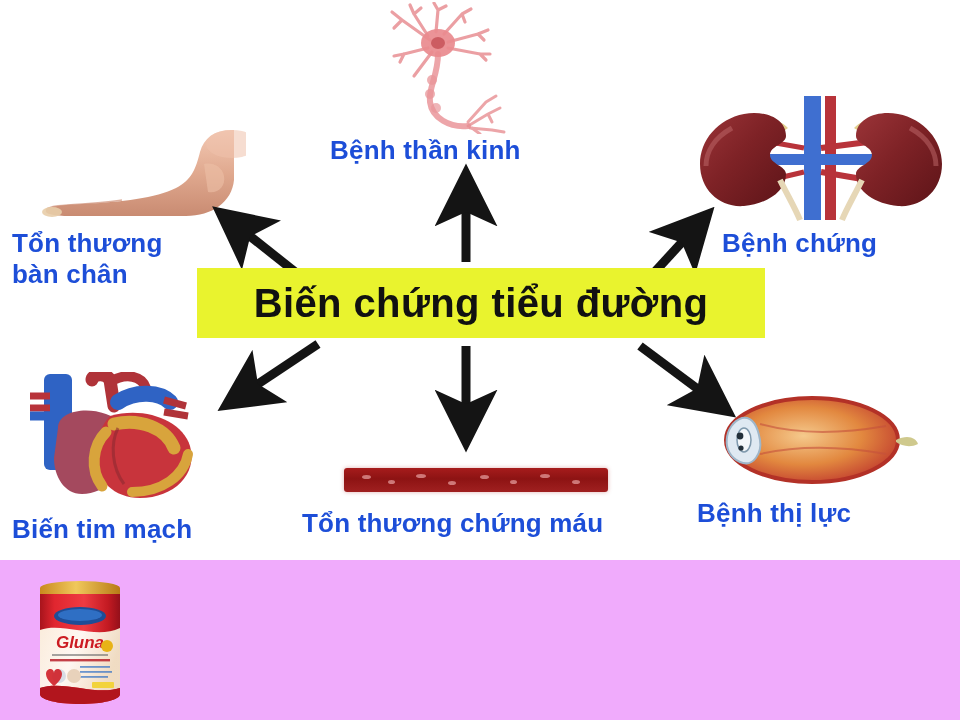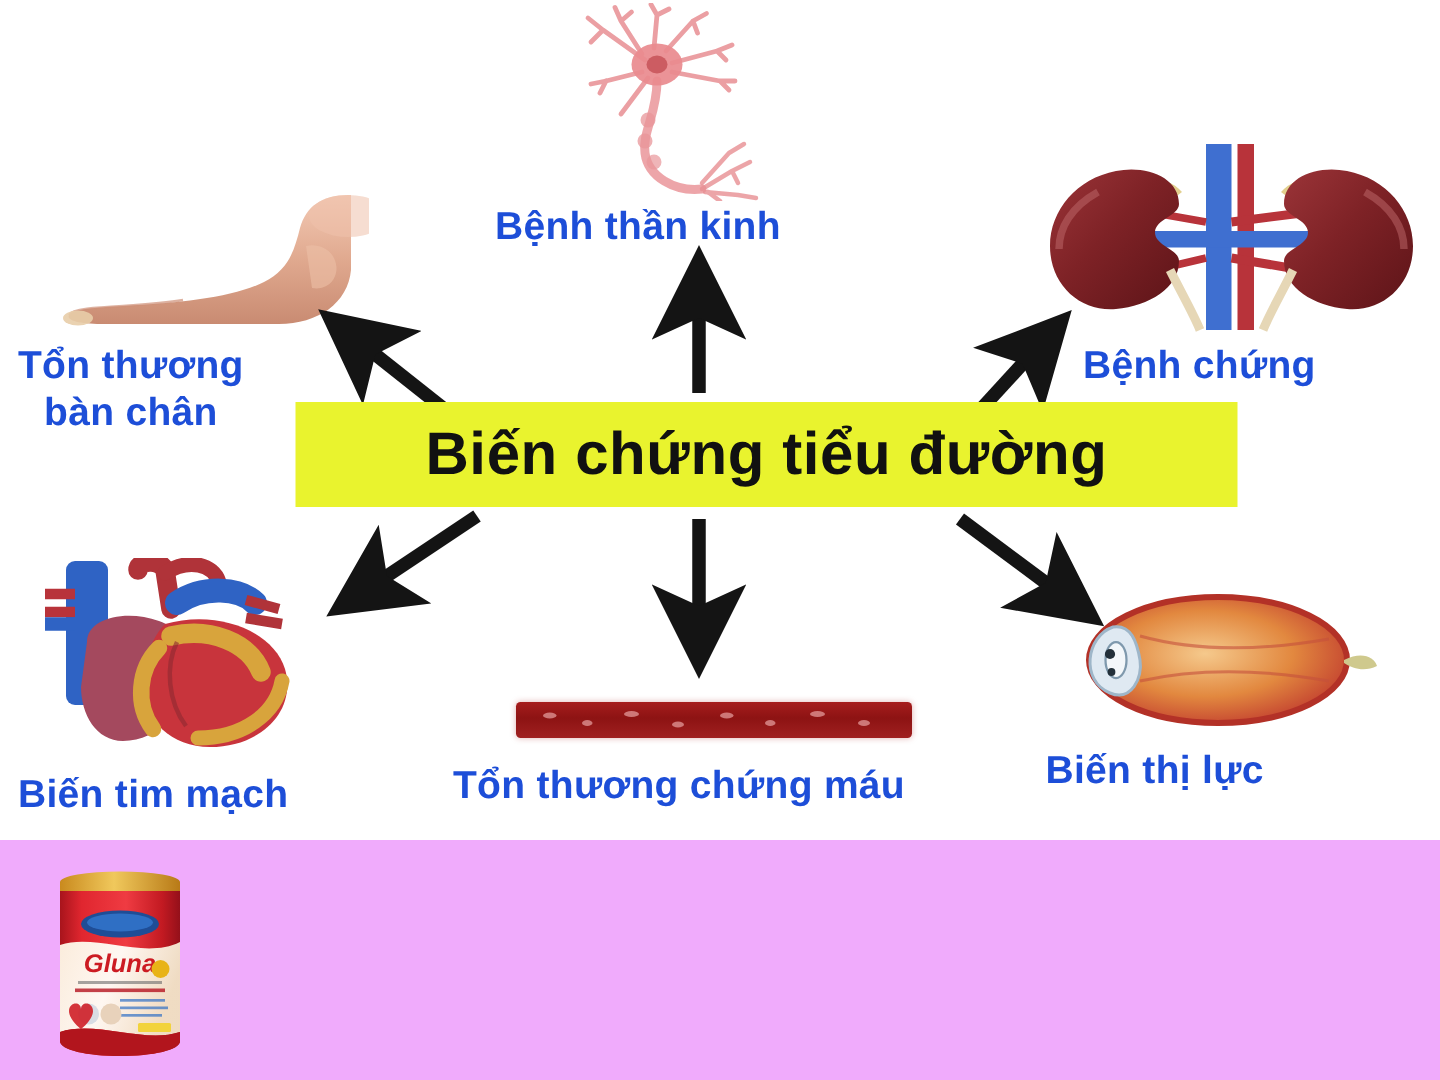--- a/index.html
+++ b/index.html
@@ -22,32 +22,32 @@
   .label {
     position: absolute;
     font-family: "Liberation Sans", sans-serif;
     font-weight: bold;
     color: #1d4ed8;
     letter-spacing: 0.2px;
     line-height: 1.18;
     white-space: pre-line;
   }
   #label-nerve      { left: 330px; top: 135px; font-size: 26px; }
-  #label-foot       { left: 12px;  top: 228px; font-size: 26px; text-align: center; }
+  #label-foot       { left: 12px;  top: 228px; font-size: 26px; }
   #label-kidney     { left: 722px; top: 228px; font-size: 26px; }
   #label-heart      { left: 12px;  top: 514px; font-size: 26px; }
   #label-vessel     { left: 302px; top: 508px; font-size: 26px; }
   #label-vision     { left: 697px; top: 498px; font-size: 26px; }
 
   
   #center-box {
     position: absolute;
     left: 197px;
     top: 268px;
-    width: 628px;
+    width: 568px;
     height: 70px;
     background: #e9f32e;
     display: flex;
     align-items: center;
     justify-content: center;
   }
   #center-title {
     font-family: "Liberation Sans", sans-serif;
     font-weight: bold;
     font-size: 40px;
@@ -245,21 +245,21 @@
       <line x1="640" y1="346" x2="726" y2="410"></line>
     </g>
   </svg>
 
   <div class="label" id="label-nerve">Bệnh thần kinh</div>
   <div class="label" id="label-foot">Tổn thương
 bàn chân</div>
   <div class="label" id="label-kidney">Bệnh chứng</div>
   <div class="label" id="label-heart">Biến tim mạch</div>
   <div class="label" id="label-vessel">Tổn thương chứng máu</div>
-  <div class="label" id="label-vision">Biến thị lực</div>
+  <div class="label" id="label-vision">Bệnh thị lực</div>
 
   <div id="center-box">
     <span id="center-title">Biến chứng tiểu đường</span>
   </div>
 
   <div id="footer">
     <div id="product-can">
       <svg viewBox="0 0 100 128" width="100" height="128">
         <defs>
           <linearGradient id="tinG" x1="0" y1="0" x2="1" y2="0">

